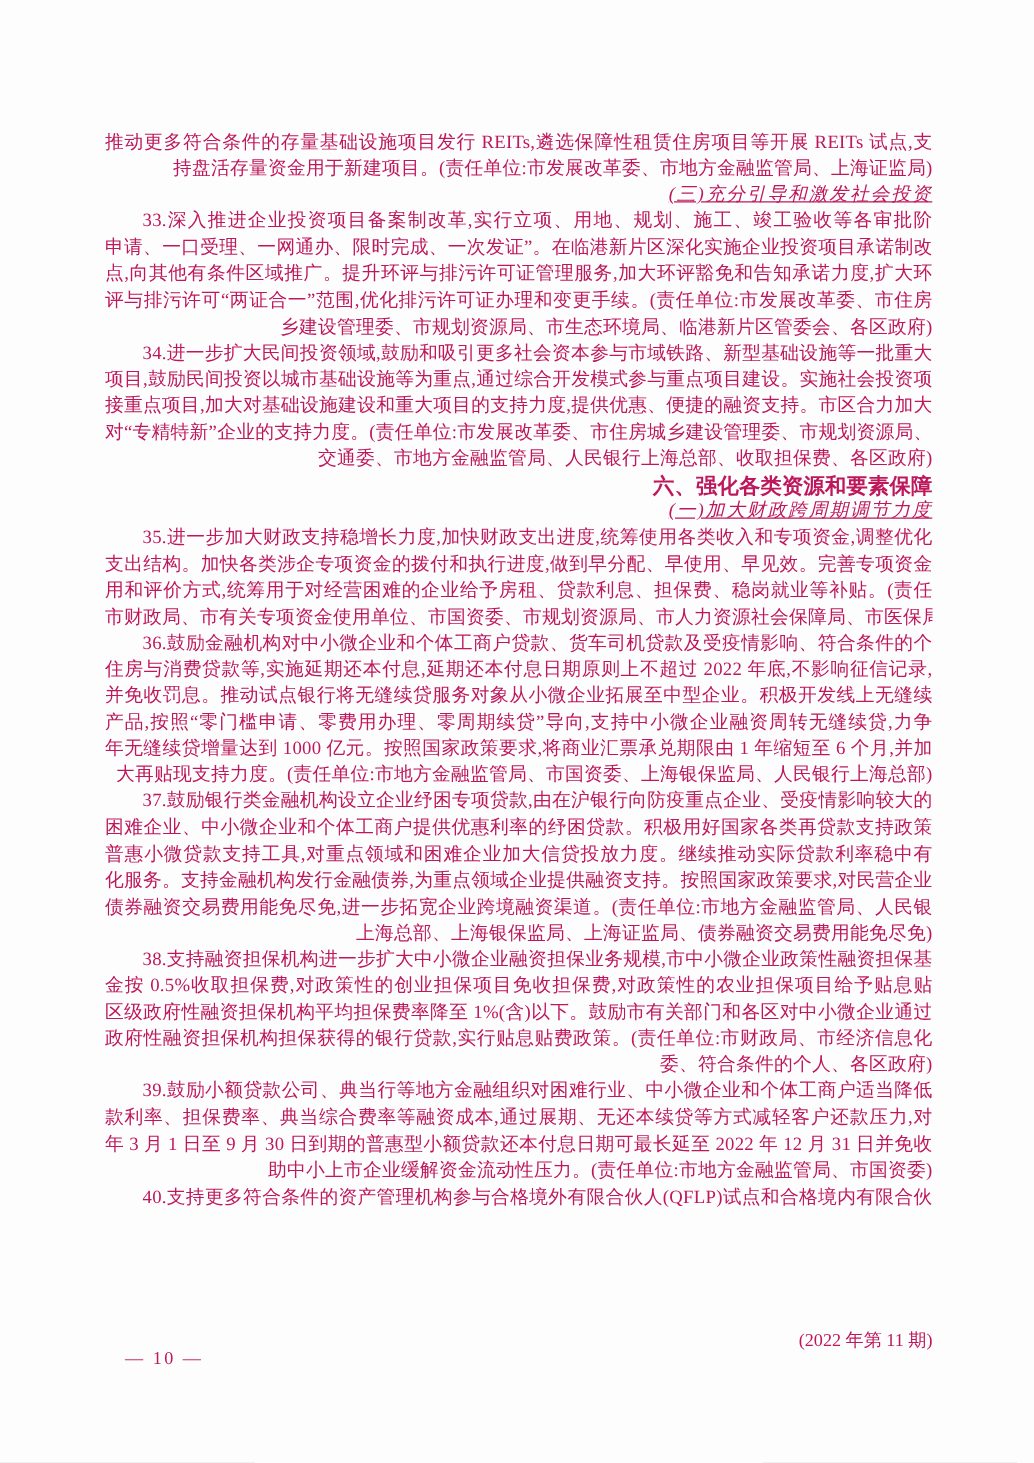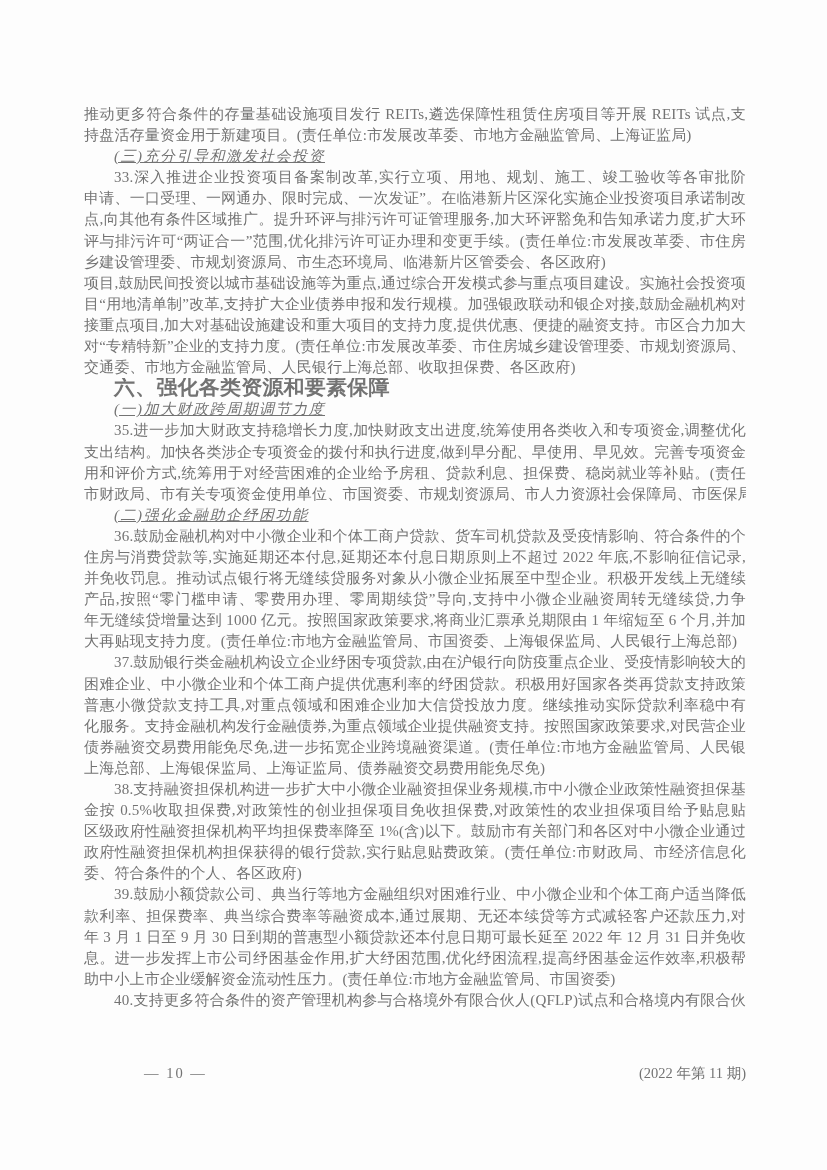--- a/index.html
+++ b/index.html
@@ -7,70 +7,70 @@
     padding: 0;
     background: #e8e8e8;
   }
   .page {
     position: relative;
     width: 827px;
     height: 1170px;
     background: #fdfdfd;
     overflow: hidden;
     font-family: "Liberation Serif", "DejaVu Serif", serif;
-    color: #737373;
+    color: #be185d;
   }
   .doc-body {
     position: absolute;
     top: 104px;
     left: 84px;
     width: 662px;
   }
   .line {
     height: 21.1px;
     line-height: 21.1px;
     font-size: 15px;
     letter-spacing: 0.2px;
     overflow: hidden;
     white-space: nowrap;
+    text-align: right;
   }
   .line.just {
     white-space: normal;
     text-align: justify;
     text-align-last: justify;
     text-justify: inter-character;
   }
   .line.ind {
     padding-left: 30px;
   }
   .line.hei {
-    font-family: Liberation Mono, monospace;
+    font-family: Liberation Sans, sans-serif;
     font-weight: 700;
-    font-size: 21px;
+    font-size: 17px;
   }
   .line.kai {
     font-style: italic;
     letter-spacing: 1.5px;
     text-decoration: underline;
   }
   .footer {
     position: absolute;
     top: 1062px;
     left: 84px;
     width: 662px;
     height: 22px;
     line-height: 22px;
     font-size: 14.5px;
   }
   .page-number {
     position: absolute;
     left: 16px;
-    top: 0;
+    top: 14px;
     letter-spacing: 2px;
-    margin-left: 44px;
   }
   .issue-label {
     position: absolute;
     left: 0;
     right: 0;
     top: 0;
     text-align: right;
   }
 </style>
 </head>
@@ -79,53 +79,51 @@
 <div class="page">
   <div class="doc-body">
       <div class="line body just">推动更多符合条件的存量基础设施项目发行 REITs,遴选保障性租赁住房项目等开展 REITs 试点,支</div>
       <div class="line body">持盘活存量资金用于新建项目。(责任单位:市发展改革委、市地方金融监管局、上海证监局)</div>
       <div class="line kai ind">(三)充分引导和激发社会投资</div>
       <div class="line body ind just">33.深入推进企业投资项目备案制改革,实行立项、用地、规划、施工、竣工验收等各审批阶段“一表</div>
       <div class="line body just">申请、一口受理、一网通办、限时完成、一次发证”。在临港新片区深化实施企业投资项目承诺制改革试</div>
       <div class="line body just">点,向其他有条件区域推广。提升环评与排污许可证管理服务,加大环评豁免和告知承诺力度,扩大环</div>
       <div class="line body just">评与排污许可“两证合一”范围,优化排污许可证办理和变更手续。(责任单位:市发展改革委、市住房城</div>
       <div class="line body">乡建设管理委、市规划资源局、市生态环境局、临港新片区管委会、各区政府)</div>
+      <div class="line body ind just">34.进一步扩大民间投资领域,鼓励和吸引更多社会资本参与市域铁路、新型基础设施等一批重大</div>
       <div class="line body just">项目,鼓励民间投资以城市基础设施等为重点,通过综合开发模式参与重点项目建设。实施社会投资项</div>
-      <div class="line body just">目“用地清单制”改革,支持扩大企业债券申报和发行规模。加强银政联动和银企对接,鼓励金融机构对</div>
       <div class="line body just">接重点项目,加大对基础设施建设和重大项目的支持力度,提供优惠、便捷的融资支持。市区合力加大</div>
       <div class="line body just">对“专精特新”企业的支持力度。(责任单位:市发展改革委、市住房城乡建设管理委、市规划资源局、市</div>
       <div class="line body">交通委、市地方金融监管局、人民银行上海总部、收取担保费、各区政府)</div>
       <div class="line hei ind">六、强化各类资源和要素保障</div>
       <div class="line kai ind">(一)加大财政跨周期调节力度</div>
       <div class="line body ind just">35.进一步加大财政支持稳增长力度,加快财政支出进度,统筹使用各类收入和专项资金,调整优化</div>
       <div class="line body just">支出结构。加快各类涉企专项资金的拨付和执行进度,做到早分配、早使用、早见效。完善专项资金使</div>
       <div class="line body just">用和评价方式,统筹用于对经营困难的企业给予房租、贷款利息、担保费、稳岗就业等补贴。(责任单位:</div>
       <div class="line body">市财政局、市有关专项资金使用单位、市国资委、市规划资源局、市人力资源社会保障局、市医保局)</div>
-      <div class="line kai ind">(二)强化金融助企纾困功能</div>
       <div class="line body ind just">36.鼓励金融机构对中小微企业和个体工商户贷款、货车司机贷款及受疫情影响、符合条件的个人</div>
       <div class="line body just">住房与消费贷款等,实施延期还本付息,延期还本付息日期原则上不超过 2022 年底,不影响征信记录,</div>
       <div class="line body just">并免收罚息。推动试点银行将无缝续贷服务对象从小微企业拓展至中型企业。积极开发线上无缝续贷</div>
       <div class="line body just">产品,按照“零门槛申请、零费用办理、零周期续贷”导向,支持中小微企业融资周转无缝续贷,力争 2022</div>
       <div class="line body just">年无缝续贷增量达到 1000 亿元。按照国家政策要求,将商业汇票承兑期限由 1 年缩短至 6 个月,并加</div>
       <div class="line body">大再贴现支持力度。(责任单位:市地方金融监管局、市国资委、上海银保监局、人民银行上海总部)</div>
       <div class="line body ind just">37.鼓励银行类金融机构设立企业纾困专项贷款,由在沪银行向防疫重点企业、受疫情影响较大的</div>
       <div class="line body just">困难企业、中小微企业和个体工商户提供优惠利率的纾困贷款。积极用好国家各类再贷款支持政策和</div>
       <div class="line body just">普惠小微贷款支持工具,对重点领域和困难企业加大信贷投放力度。继续推动实际贷款利率稳中有降。</div>
       <div class="line body just">化服务。支持金融机构发行金融债券,为重点领域企业提供融资支持。按照国家政策要求,对民营企业</div>
       <div class="line body just">债券融资交易费用能免尽免,进一步拓宽企业跨境融资渠道。(责任单位:市地方金融监管局、人民银行</div>
       <div class="line body">上海总部、上海银保监局、上海证监局、债券融资交易费用能免尽免)</div>
       <div class="line body ind just">38.支持融资担保机构进一步扩大中小微企业融资担保业务规模,市中小微企业政策性融资担保基</div>
       <div class="line body just">金按 0.5%收取担保费,对政策性的创业担保项目免收担保费,对政策性的农业担保项目给予贴息贴费。</div>
       <div class="line body just">区级政府性融资担保机构平均担保费率降至 1%(含)以下。鼓励市有关部门和各区对中小微企业通过</div>
       <div class="line body just">政府性融资担保机构担保获得的银行贷款,实行贴息贴费政策。(责任单位:市财政局、市经济信息化</div>
       <div class="line body">委、符合条件的个人、各区政府)</div>
       <div class="line body ind just">39.鼓励小额贷款公司、典当行等地方金融组织对困难行业、中小微企业和个体工商户适当降低贷</div>
       <div class="line body just">款利率、担保费率、典当综合费率等融资成本,通过展期、无还本续贷等方式减轻客户还款压力,对 2022</div>
       <div class="line body just">年 3 月 1 日至 9 月 30 日到期的普惠型小额贷款还本付息日期可最长延至 2022 年 12 月 31 日并免收罚</div>
-      <div class="line body just">息。进一步发挥上市公司纾困基金作用,扩大纾困范围,优化纾困流程,提高纾困基金运作效率,积极帮</div>
       <div class="line body">助中小上市企业缓解资金流动性压力。(责任单位:市地方金融监管局、市国资委)</div>
       <div class="line body ind just">40.支持更多符合条件的资产管理机构参与合格境外有限合伙人(QFLP)试点和合格境内有限合伙</div>
     </div>
   <div class="footer">
     <span class="page-number">— 10 —</span>
     <span class="issue-label">(2022 年第 11 期)</span>
   </div>
 </div>
 
 </body></html>

